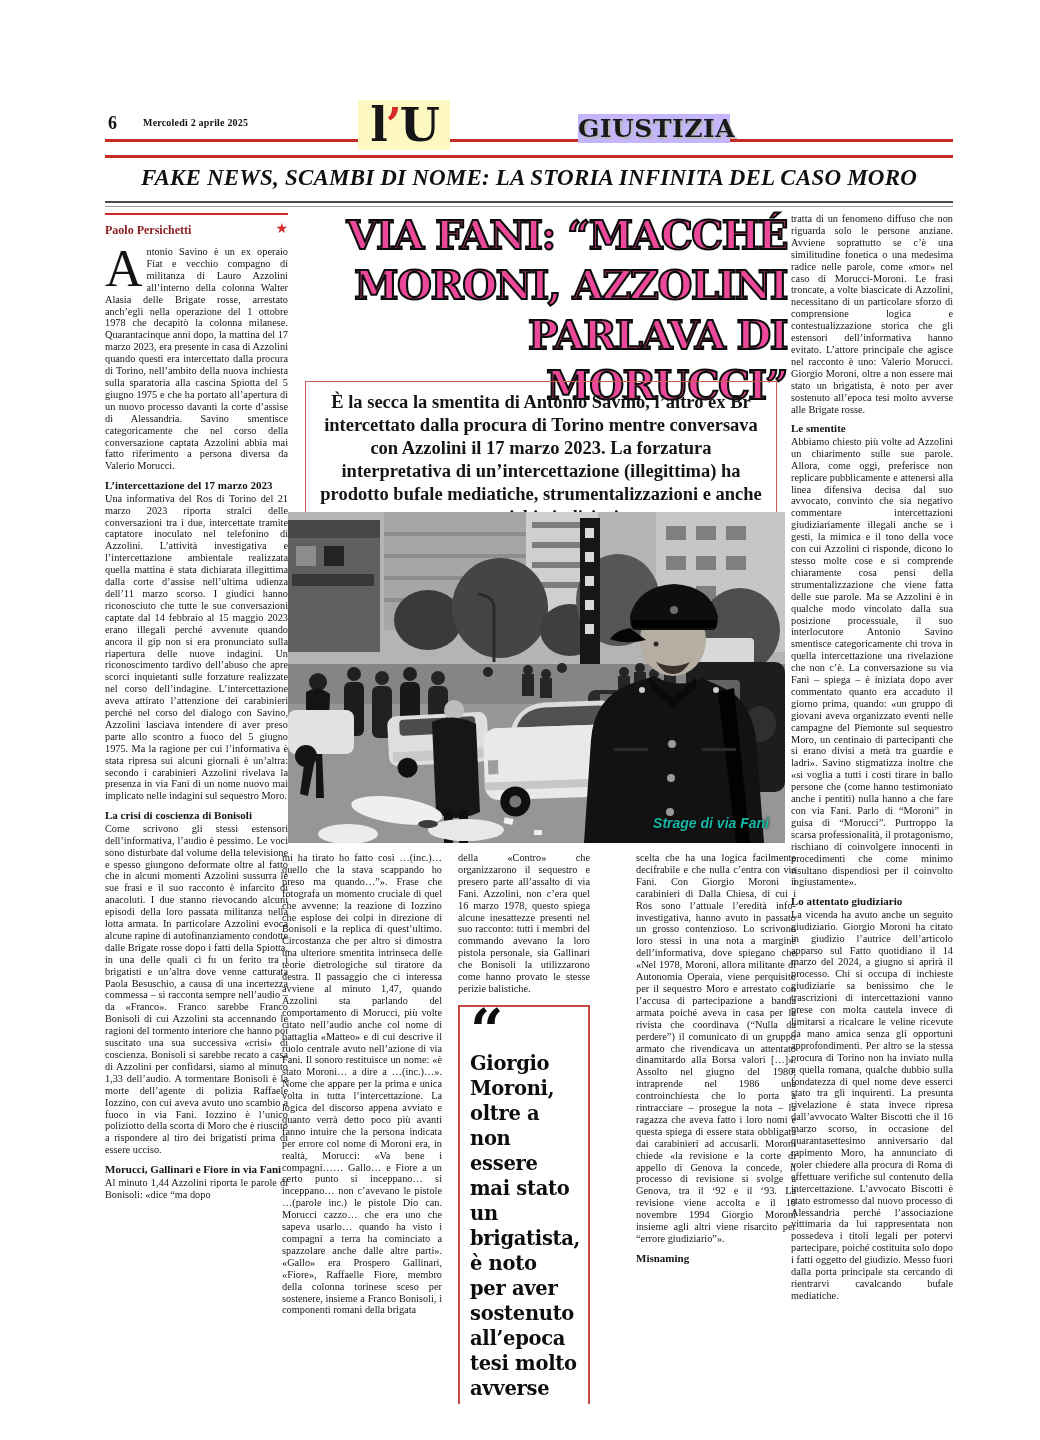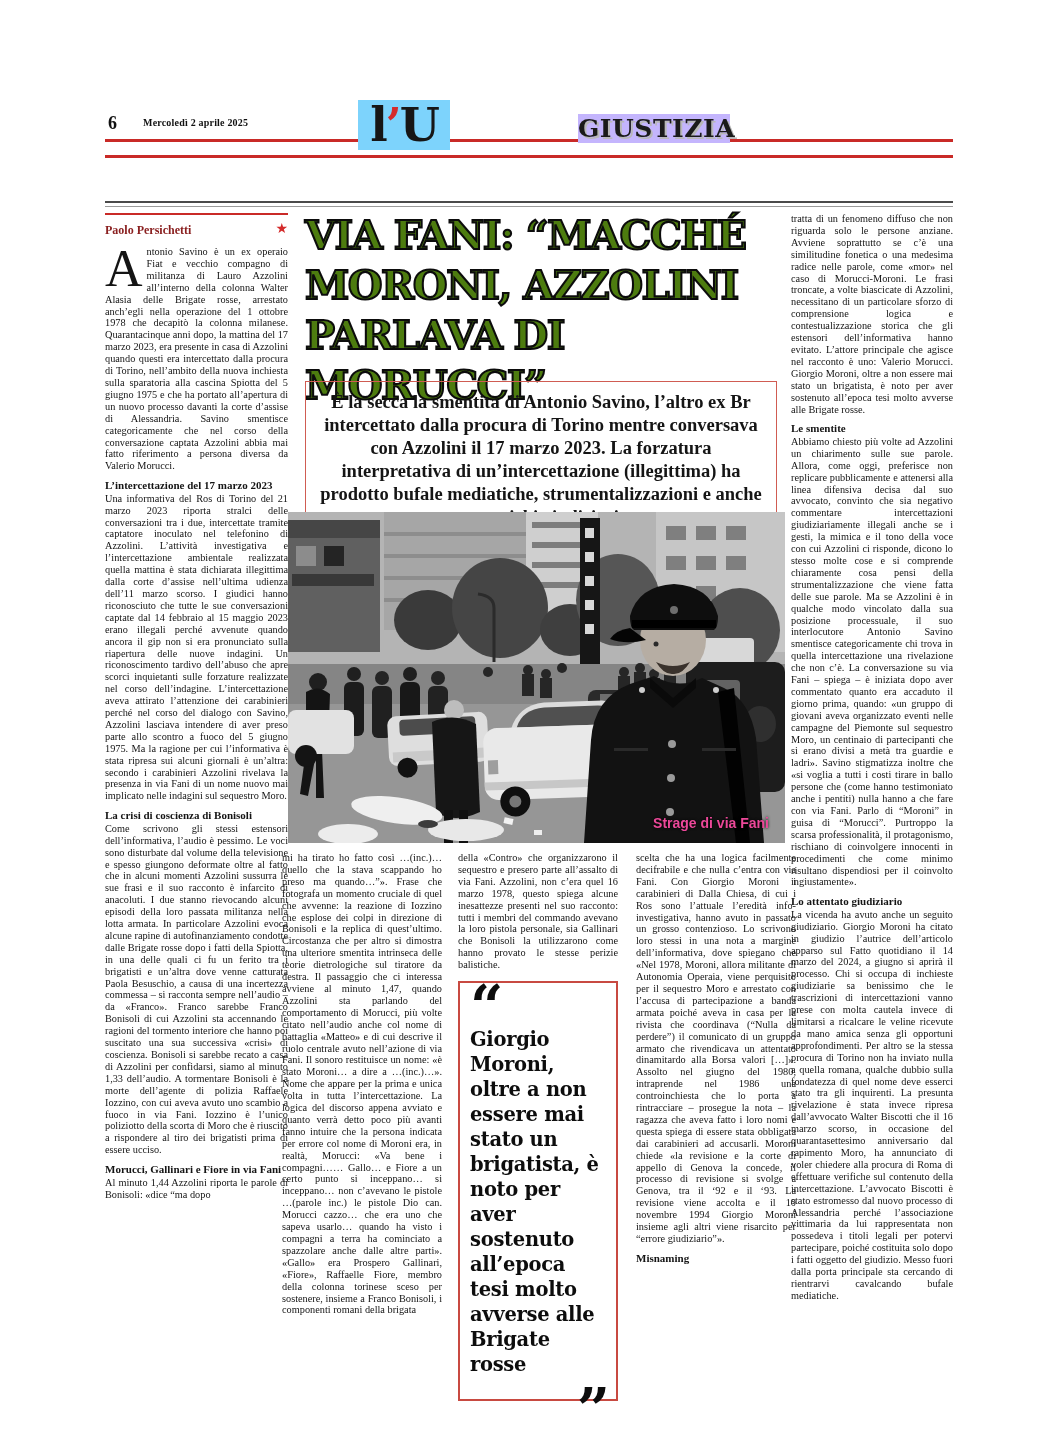--- a/index.html
+++ b/index.html
@@ -5,54 +5,54 @@
   html,body{margin:0;padding:0;background:#ffffff;}
   .sheet{position:relative;width:1040px;height:1440px;background:#fff;overflow:hidden;
          font-family:"Liberation Serif",serif;color:#111;}
   
   .pagenum{position:absolute;left:108px;top:113px;font-size:18px;font-weight:bold;}
   .dateline{position:absolute;left:143px;top:117px;font-size:10px;font-weight:bold;letter-spacing:.2px;}
   .rule-red{position:absolute;height:2.5px;background:#c92a27;}
   .rule-red2{position:absolute;height:3px;background:#c92a27;}
   .logo{position:absolute;left:358px;top:100px;width:92px;text-align:center;
         font-family:"DejaVu Serif",serif;font-weight:bold;font-size:46px;line-height:50px;
-        letter-spacing:-2px;color:#161616;background:#7dd3fc;}
+        letter-spacing:-2px;color:#161616;background:#fef9c3;}
   .logo .apos{color:#d42b2b;}
   .section-title{position:absolute;left:578px;top:114px;width:152px;text-align:center;background:#c4b5fd;
         font-family:"DejaVu Serif",serif;font-weight:bold;font-size:25px;letter-spacing:.5px;color:#1a1a1a;
         text-shadow:2px 2px 0 #b8b8b8;}
   .kicker{position:absolute;left:105px;top:165px;width:848px;text-align:center;
         font-size:23px;font-weight:bold;font-style:italic;letter-spacing:.2px;color:#101010;}
   .double-rule{position:absolute;left:105px;top:201px;width:848px;height:3px;
         border-top:2px solid #4a4a4a;border-bottom:1.5px solid #9a9a9a;}
   
   .byline{position:absolute;left:105px;top:213px;width:183px;}
   .byline .r{height:2px;background:#c92a27;margin-bottom:5px;}
   .byline .nm{font-size:12px;font-weight:bold;color:#8a2020;}
   .byline .star{float:right;color:#d42b2b;font-size:14px;font-family:"DejaVu Sans",sans-serif;}
   
-  .headline{position:absolute;left:305px;top:210px;width:496px;text-align:left;
+  .headline{position:absolute;left:291px;top:210px;width:496px;text-align:right;
         font-family:"DejaVu Serif",serif;font-weight:bold;font-size:40px;line-height:50px;
-        letter-spacing:-1.5px;color:#4d7c0f;-webkit-text-stroke:2.1px #0c0c0c;}
+        letter-spacing:-1.5px;color:#ec4899;-webkit-text-stroke:2.1px #0c0c0c;}
   .standfirst{position:absolute;left:305px;top:381px;width:442px;padding:9px 14px;
         border:1.5px solid #d05c52;text-align:center;font-weight:bold;
         font-size:18.5px;line-height:23px;color:#151515;}
   
   .photo{position:absolute;left:288px;top:512px;width:497px;height:331px;background:#111;overflow:hidden;}
   .photo svg{display:block;}
-  .caption{position:absolute;right:16px;bottom:12px;color:#ec4899;font-weight:bold;
-        font-size:14px;font-family:"Liberation Sans",sans-serif;text-shadow:0 0 3px #000;}
+  .caption{position:absolute;right:16px;bottom:12px;color:#14b8a6;font-weight:bold;
+        font-size:14px;font-family:"Liberation Sans",sans-serif;text-shadow:0 0 3px #000;font-style:italic;}
   
   .col{position:absolute;text-align:justify;font-size:10.3px;line-height:11.9px;
         overflow:hidden;hyphens:auto;color:#141414;}
   .col p{margin:0 0 1px 0;}
   .col .sub{font-weight:bold;font-size:11px;margin:7px 0 1px 0;line-height:12.5px;}
   .c1{left:105px;top:246px;width:183px;height:1154px;}
   .c2{left:282px;top:852px;width:160px;height:552px;}
-  .c3{left:458px;top:852px;width:160px;height:552px;}
+  .c3{left:458px;top:852px;width:132px;height:552px;}
   .c4{left:636px;top:852px;width:160px;height:552px;}
   .c5{left:791px;top:213px;width:162px;height:1190px;}
   .dropcap{float:left;font-size:52px;line-height:42px;padding:2px 4px 0 0;font-weight:normal;}
   
   .pullquote{position:relative;margin:10px 0 30px 0;border:2px solid #c84a41;padding:4px 10px 22px 10px;}
   .pq-open{display:block;font-family:"DejaVu Serif",serif;font-weight:bold;font-size:58px;line-height:40px;color:#0d0d0d;}
   .pq-text{font-family:"DejaVu Serif",serif;font-weight:bold;font-size:19.5px;line-height:25px;
         text-align:left;color:#0d0d0d;letter-spacing:-.3px;}
   .pq-close{position:absolute;right:6px;bottom:-30px;font-family:"DejaVu Serif",serif;
         font-weight:bold;font-size:58px;line-height:40px;color:#0d0d0d;}
@@ -66,20 +66,21 @@
   <div class="dateline">Mercoledì 2 aprile 2025</div>
 
   <div class="rule-red" style="left:105px;top:139px;width:253px;"></div>
   <div class="rule-red" style="left:450px;top:139px;width:128px;"></div>
   <div class="rule-red" style="left:730px;top:139px;width:223px;"></div>
   <div class="rule-red2" style="left:105px;top:155px;width:848px;"></div>
 
   <div class="logo"><span>l</span><span class="apos">’</span><span>U</span></div>
   <div class="section-title">GIUSTIZIA</div>
 
+  <div class="kicker">FAKE NEWS, SCAMBI DI NOME: LA STORIA INFINITA DEL CASO MORO</div>
   <div class="double-rule"></div>
 
   <div class="byline">
     <div class="r"></div>
     <span class="star">★</span>
     <span class="nm">Paolo Persichetti</span>
   </div>
 
   <div class="headline">
     <div>VIA FANI:  “MACCHÉ</div>

